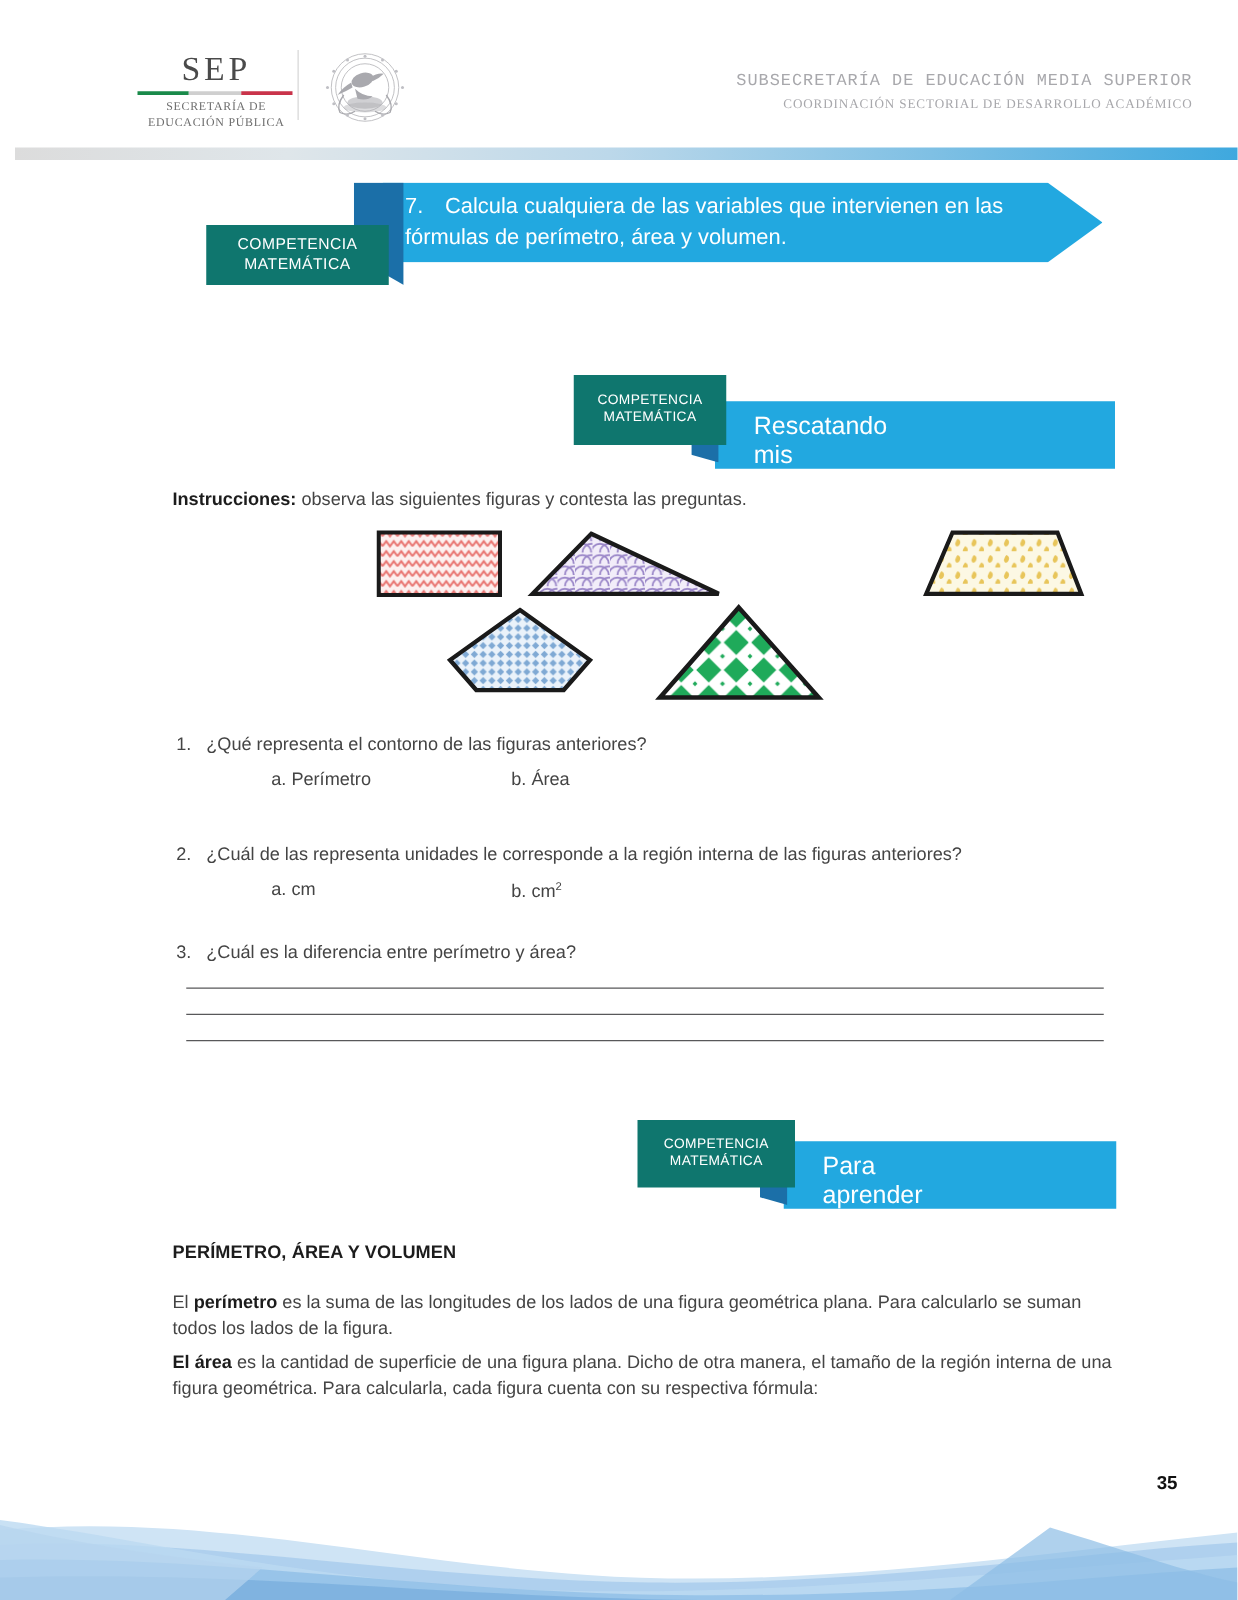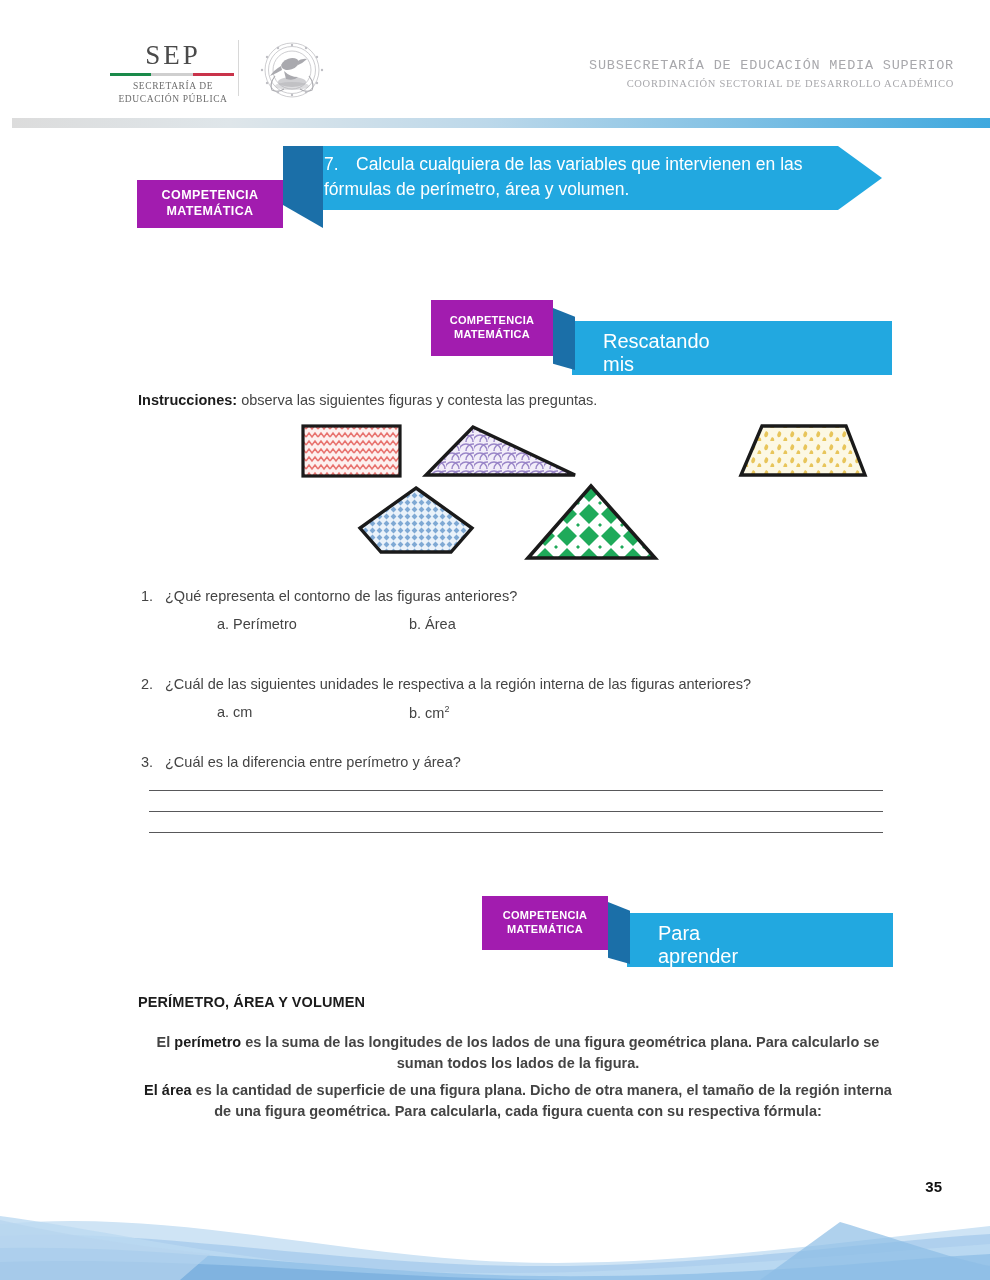--- a/index.html
+++ b/index.html
@@ -28,23 +28,23 @@
   .escudo{position:absolute;left:222px;top:38px;width:116px;height:64px;}
   .hdr-right{position:absolute;right:48px;top:56px;text-align:right;
     font-family:"Liberation Serif",serif;color:#a8a8ac;}
   .hdr-r1{font-size:13.5px;letter-spacing:.8px;line-height:1.5;font-family:Liberation Mono, monospace;}
   .hdr-r2{font-size:10.5px;letter-spacing:.7px;line-height:1.5;}
   .hdr-bar{position:absolute;left:0;top:118px;width:990px;height:10px;
     background:linear-gradient(to right,#dcdcdc 0%,#dfe6ea 22%,#bcd8ea 48%,#7fc0e4 74%,#3ba7de 100%);}
 
   
   .banner{position:absolute;}
-  .b-orange{position:absolute;background:#a21caf;color:#ffffff;
-    font-weight:bold;text-align:center;display:flex;align-items:center;
-    justify-content:center;line-height:1.25;z-index:3;}
+  .b-orange{position:absolute;background:#0f766e;color:#ffffff;
+    font-weight:normal;text-align:center;display:flex;align-items:center;
+    justify-content:center;line-height:1.25;z-index:3;margin-left:28px;}
   .b-dark{position:absolute;background:#1b6fa8;z-index:2;}
   .b-blue{position:absolute;background:#22a8e0;z-index:1;}
   .b-text{position:absolute;color:#ffffff;z-index:4;}
 
   
   #banner1 .b-orange{left:137px;top:180px;width:146px;height:48px;font-size:12.5px;letter-spacing:.4px;}
   #banner1 .b-dark{left:283px;top:146px;width:40px;height:82px;
     clip-path:polygon(0 0,100% 0,100% 100%,0 72%);}
   #banner1 .b-blue{left:306px;top:146px;width:576px;height:64px;
     clip-path:polygon(0 0,calc(100% - 44px) 0,100% 50%,calc(100% - 44px) 100%,0 100%);}
@@ -84,21 +84,21 @@
   #q2{left:141px;top:676px;}
   #q2 .q-opts{top:28px;}
   #q3{left:141px;top:754px;}
 
   .ans-lines{position:absolute;left:149px;top:790px;width:734px;}
   .ans-line{height:1px;background:#58585a;margin-bottom:20px;}
 
   .sect-title{position:absolute;left:138px;top:994px;font-size:14.5px;
     font-weight:bold;color:#1c1c1c;letter-spacing:.1px;}
   .para{position:absolute;left:138px;width:760px;font-size:14.5px;
-    line-height:1.45;color:#444;text-align:center;font-weight:bold;}
+    line-height:1.45;color:#444;text-align:left;}
   .para b{color:#1c1c1c;}
   #para1{top:1032px;}
   #para2{top:1080px;}
 
   .page-num{position:absolute;right:48px;top:1178px;font-size:15px;
     font-weight:bold;color:#111;}
 
   .footer-wave{position:absolute;left:0;bottom:0;width:990px;height:66px;}
 </style>
 </head>
@@ -234,21 +234,21 @@
     <span class="q-num">1.</span>
     <span class="q-text">¿Qué representa el contorno de las figuras anteriores?</span>
     <span class="q-opts">
       <span class="opt-a">a. Perímetro</span>
       <span class="opt-b">b. Área</span>
     </span>
   </div>
 
   <div class="question" id="q2">
     <span class="q-num">2.</span>
-    <span class="q-text">¿Cuál de las siguientes unidades le respectiva a la región interna de las figuras anteriores?</span>
+    <span class="q-text">¿Cuál de las representa unidades le corresponde a la región interna de las figuras anteriores?</span>
     <span class="q-opts">
       <span class="opt-a">a. cm</span>
       <span class="opt-b"><span>b. cm</span><sup>2</sup></span>
     </span>
   </div>
 
   <div class="question" id="q3">
     <span class="q-num">3.</span>
     <span class="q-text">¿Cuál es la diferencia entre perímetro y área?</span>
   </div>

